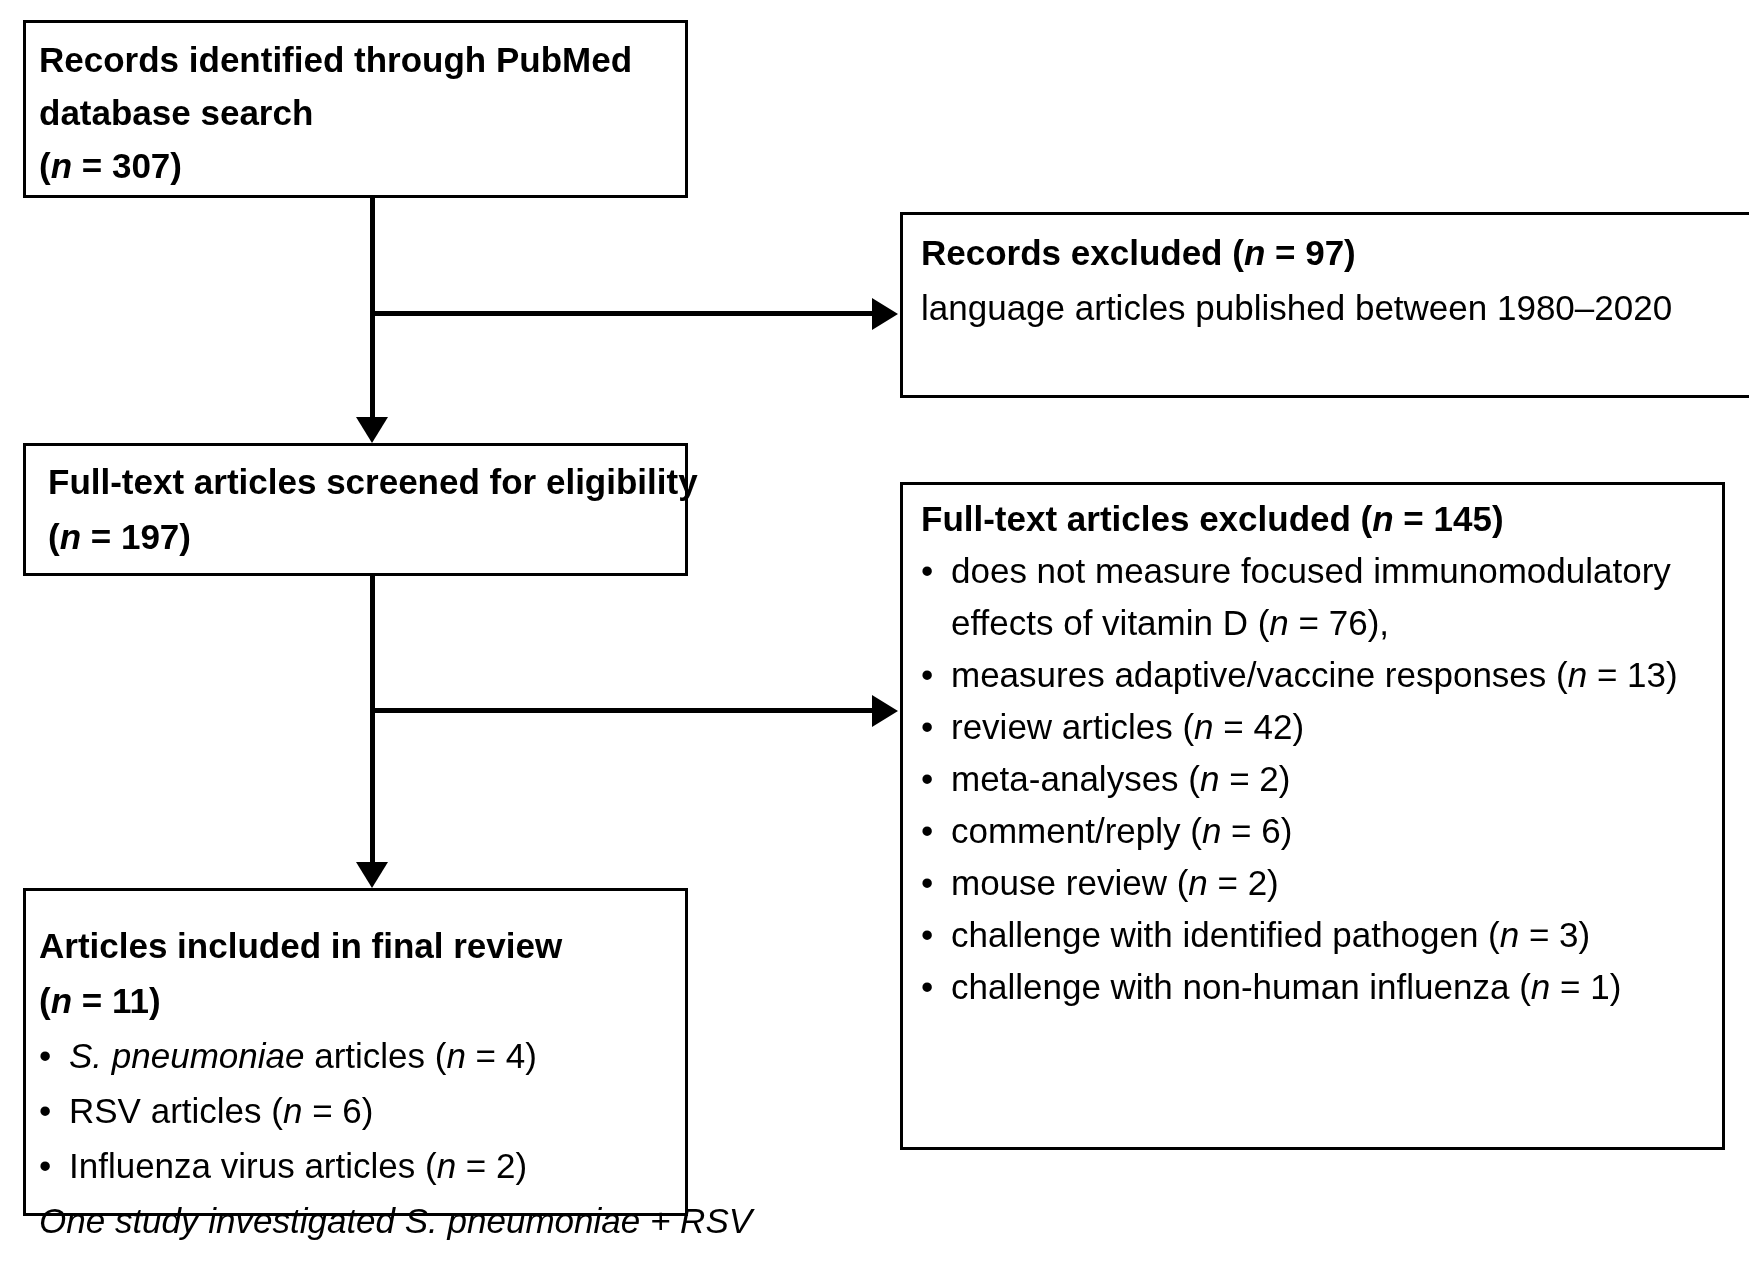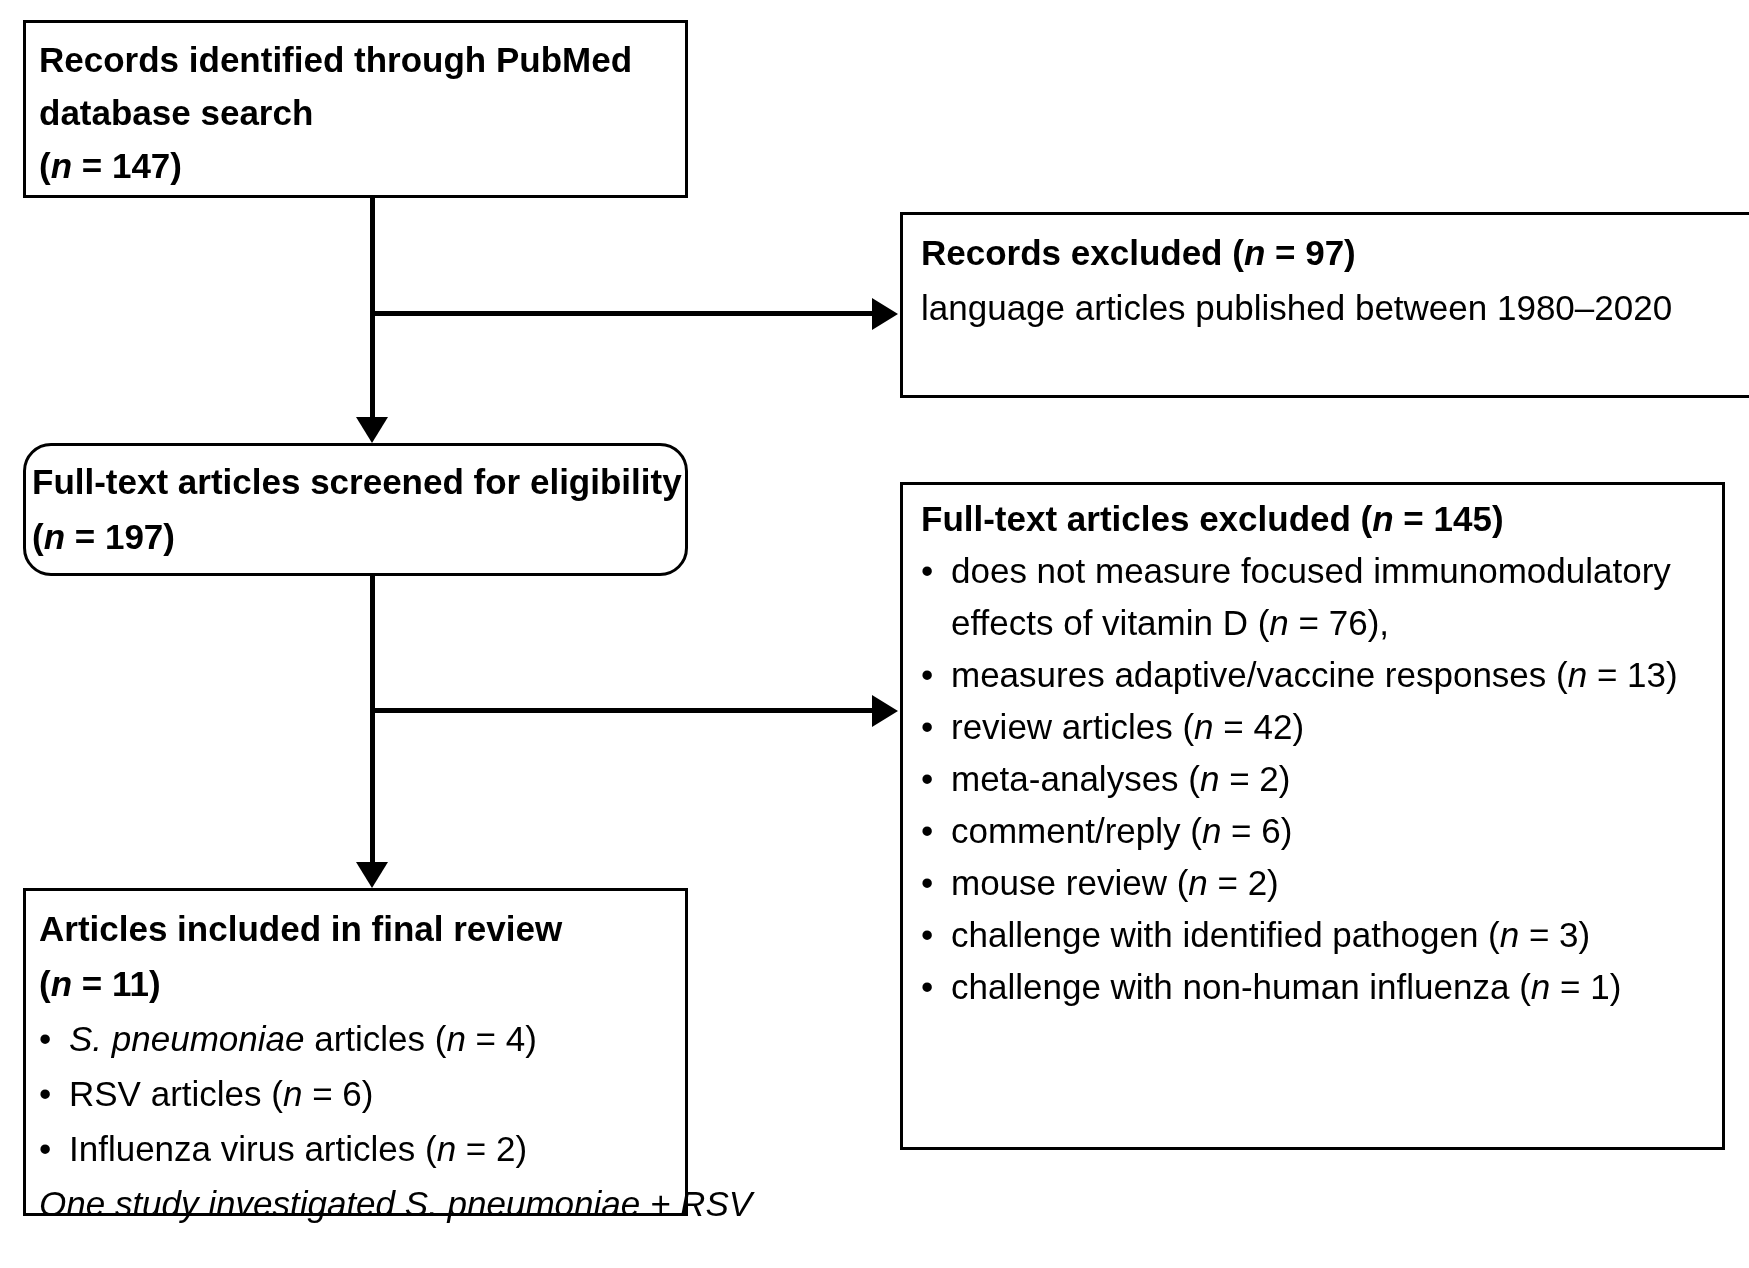--- a/index.html
+++ b/index.html
@@ -41,32 +41,31 @@
     padding: 10px 12px 0 13px;
     line-height: 53px;
   }
   #box-records-excluded {
     left: 900px; top: 212px; width: 933px; height: 186px;
     padding: 10px 12px 0 18px;
     line-height: 55px;
   }
   #box-screened {
     left: 23px; top: 443px; width: 665px; height: 133px;
-    padding: 8px 12px 0 6px;
+    padding: 8px 12px 0 22px;
     line-height: 55px;
-    border-radius: 28px;
   }
   #box-fulltext-excluded {
     left: 900px; top: 482px; width: 825px; height: 668px;
     padding: 8px 12px 0 18px;
     line-height: 52px;
   }
   #box-included {
     left: 23px; top: 888px; width: 665px; height: 328px;
-    padding: 10px 12px 0 13px;
+    padding: 27px 12px 0 13px;
     line-height: 55px;
   }
 
   
   .arrow-line {
     position: absolute;
     background: #000000;
   }
   .arrow-head {
     position: absolute;
@@ -95,21 +94,21 @@
   #h2-head { left: 872px; top: 695px; }
 </style>
 </head>
 <body>
 
 <div id="figure">
 
   <div id="box-identified" class="box">
       <div class="line"><span class="bold">Records identified through PubMed</span></div>
       <div class="line"><span class="bold">database search</span></div>
-      <div class="line"><span class="bold">(</span><span class="bold italic">n</span><span class="bold"> = 147)</span></div>
+      <div class="line"><span class="bold">(</span><span class="bold italic">n</span><span class="bold"> = 307)</span></div>
     </div>
 
   <div id="box-records-excluded" class="box">
       <div class="line"><span class="bold">Records excluded (</span><span class="bold italic">n</span><span class="bold"> = 97)</span></div>
       <div class="line"><span>language articles published between 1980–2020</span></div>
     </div>
 
   <div id="box-screened" class="box">
       <div class="line"><span class="bold">Full-text articles screened for eligibility</span></div>
       <div class="line"><span class="bold">(</span><span class="bold italic">n</span><span class="bold"> = 197)</span></div>

